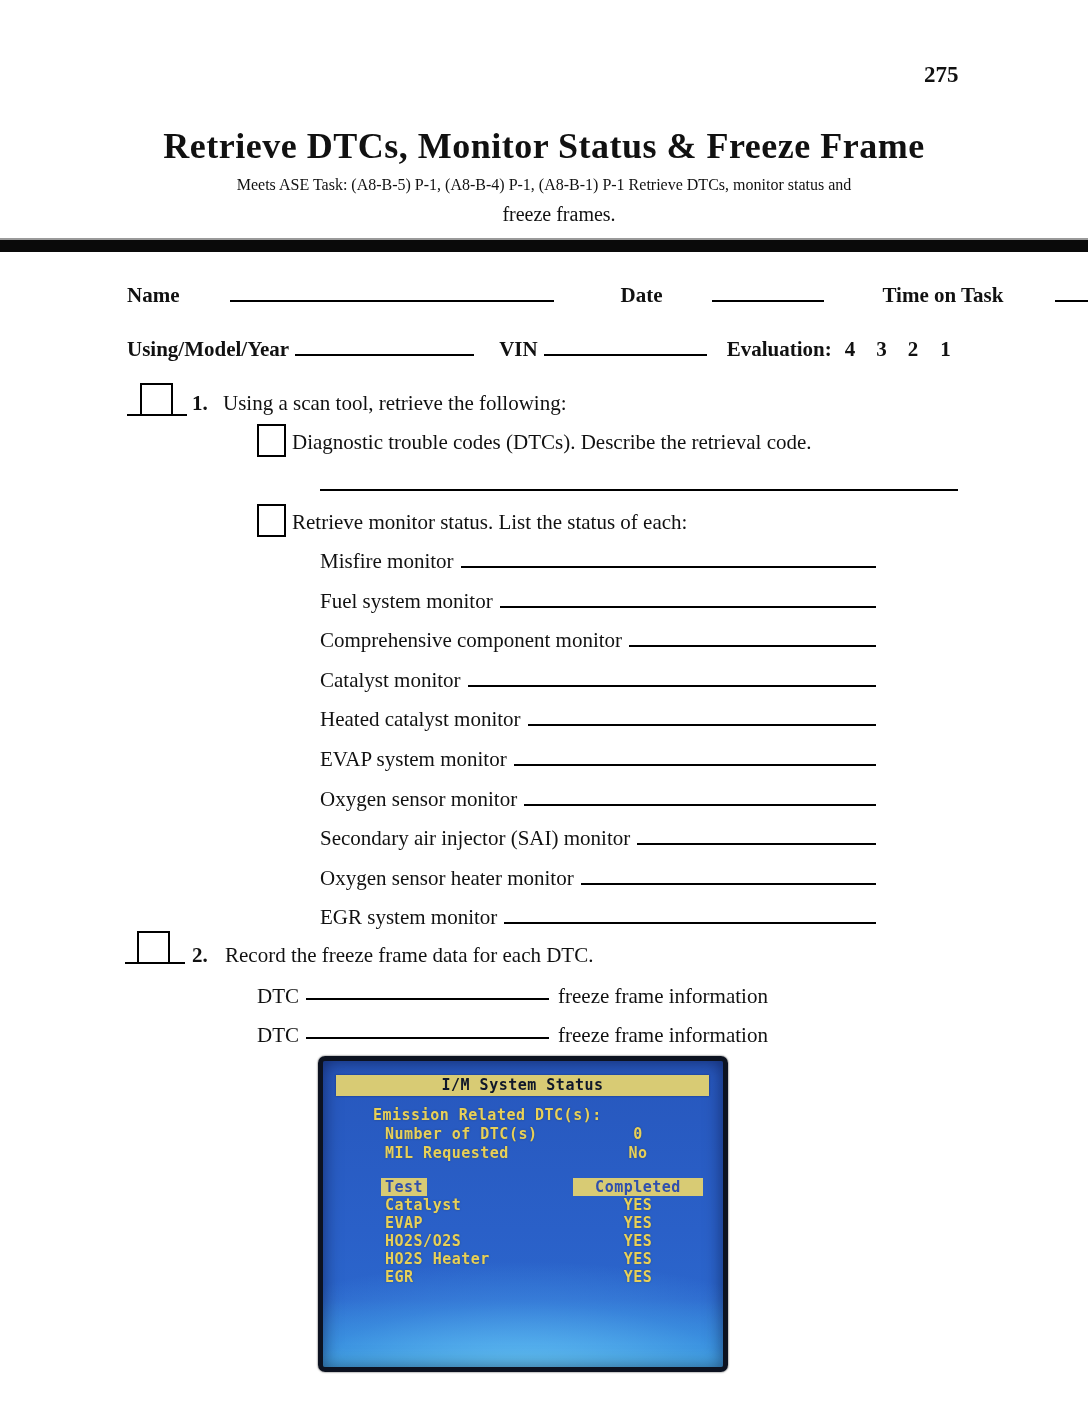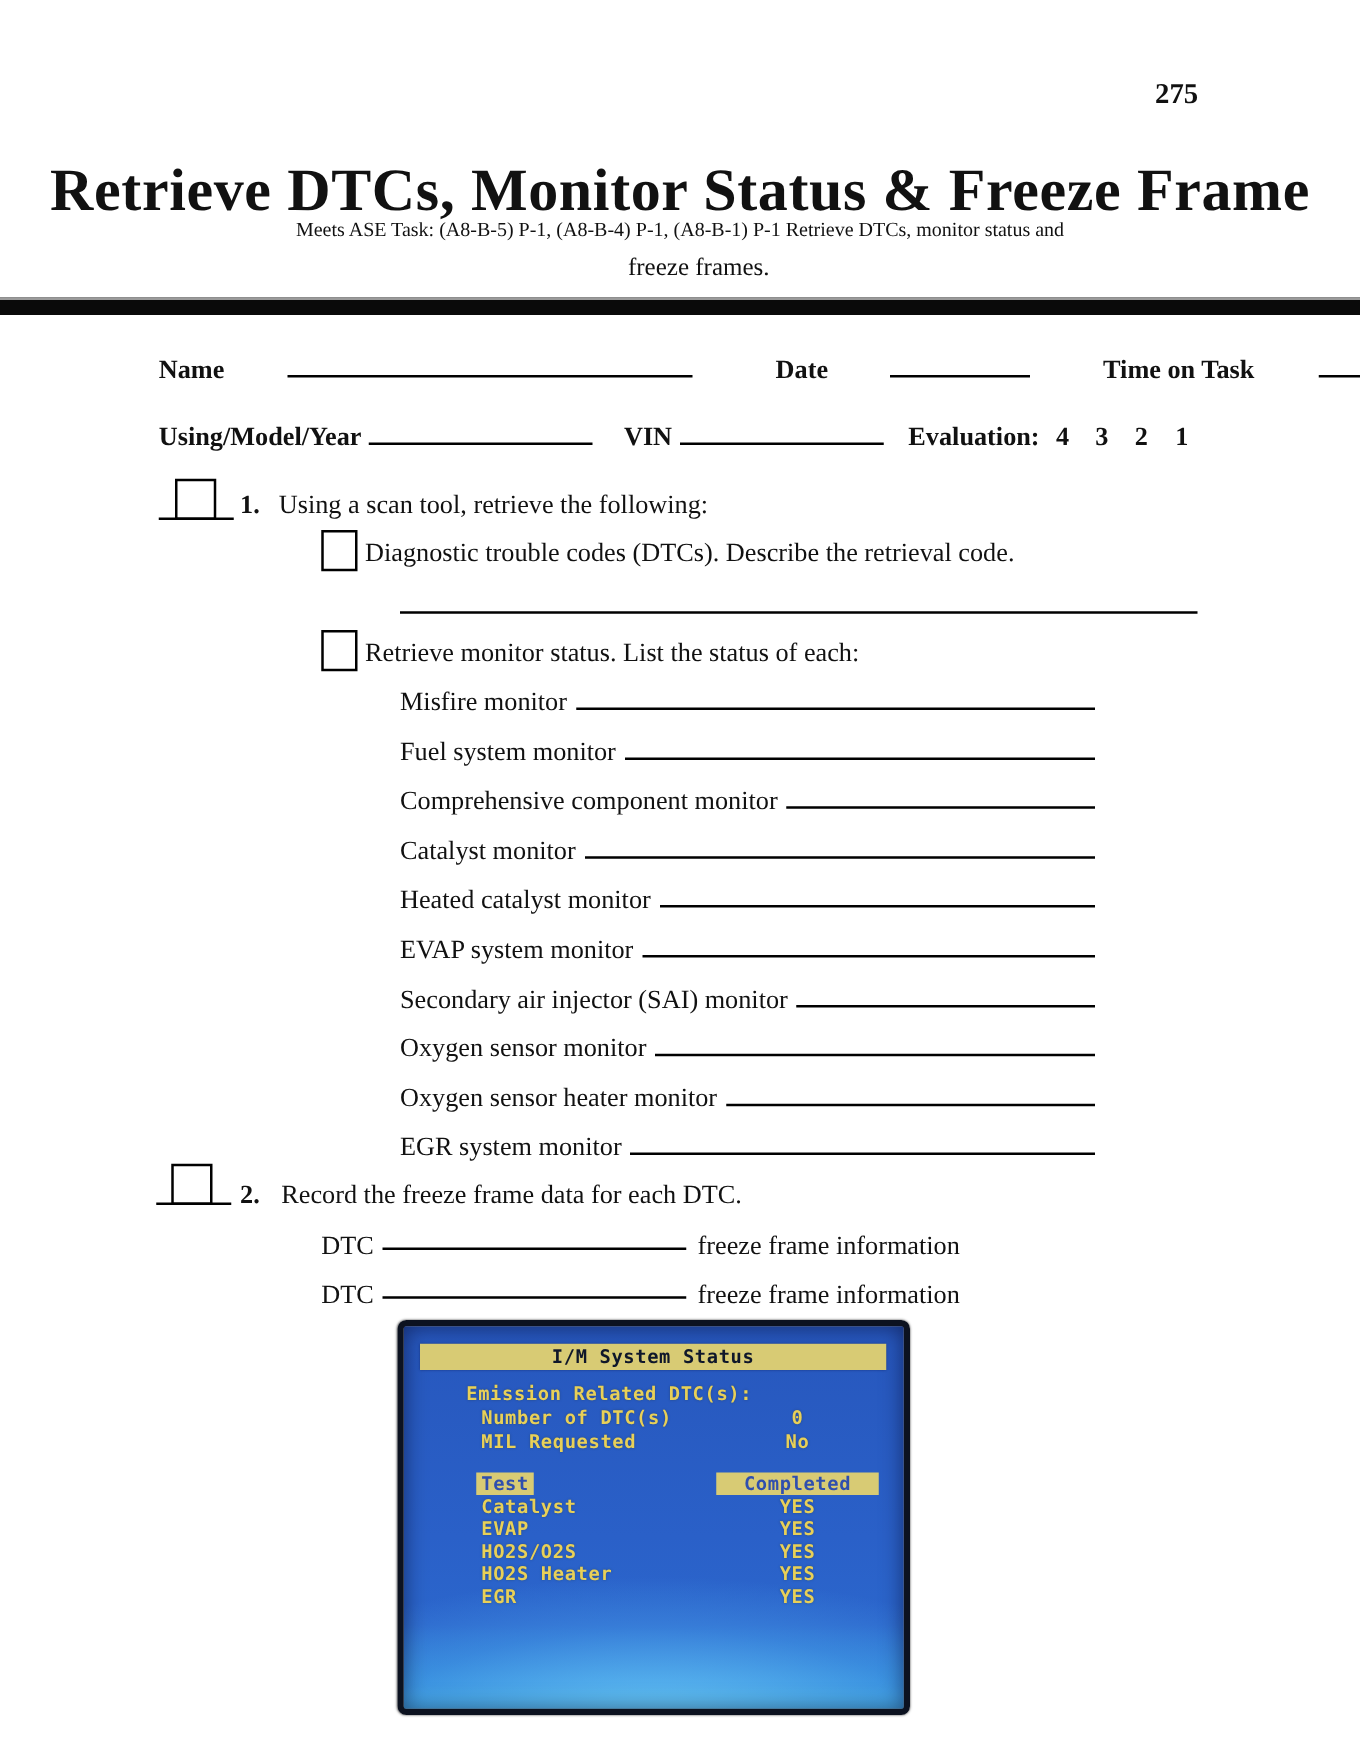--- a/index.html
+++ b/index.html
@@ -3,21 +3,21 @@
 <meta charset="utf-8">
 <style>
   html,body{margin:0;padding:0;background:#e9e9e9;}
   .page{
     position:relative;width:1088px;height:1408px;background:#ffffff;
     font-family:"Liberation Serif", serif;color:#111;overflow:hidden;margin:0 auto;
   }
   .abs{position:absolute;}
   .b{font-weight:bold;}
   .pagenum{top:62px;left:924px;font-size:23px;font-weight:bold;}
-  .title{top:125px;left:0;width:100%;text-align:center;font-size:48px;font-weight:bold;letter-spacing:.5px;}
+  .title{top:125px;left:0;width:100%;text-align:center;font-size:36px;font-weight:bold;letter-spacing:.5px;}
   .subtitle1{top:176px;left:0;width:100%;text-align:center;font-size:16px;}
   .subtitle2{top:203px;left:0;width:100%;text-align:center;font-size:20px;padding-left:15px;}
   .rule{top:238px;left:0;width:1088px;height:12px;background:#0a0a0a;border-top:2px solid #9a9a9a;}
 
   .formrow{display:flex;align-items:baseline;font-size:21px;white-space:nowrap;}
   .uline{display:inline-block;border-bottom:2px solid #000;height:14px;}
 
   .chk{position:absolute;border:2px solid #000;background:#fff;}
   .chk.main{width:29px;height:29px;}
   .chk.sub{width:25px;height:29px;}
@@ -125,25 +125,25 @@
       </div>
     <div class="monrow">
         <span>Heated catalyst monitor</span>
         <span class="monfill"></span>
       </div>
     <div class="monrow">
         <span>EVAP system monitor</span>
         <span class="monfill"></span>
       </div>
     <div class="monrow">
+        <span>Oxygen sensor monitor</span>
+        <span class="monfill"></span>
+      </div>
+    <div class="monrow">
         <span>Secondary air injector (SAI) monitor</span>
-        <span class="monfill"></span>
-      </div>
-    <div class="monrow">
-        <span>Oxygen sensor monitor</span>
         <span class="monfill"></span>
       </div>
     <div class="monrow">
         <span>Oxygen sensor heater monitor</span>
         <span class="monfill"></span>
       </div>
     <div class="monrow">
         <span>EGR system monitor</span>
         <span class="monfill"></span>
       </div>

